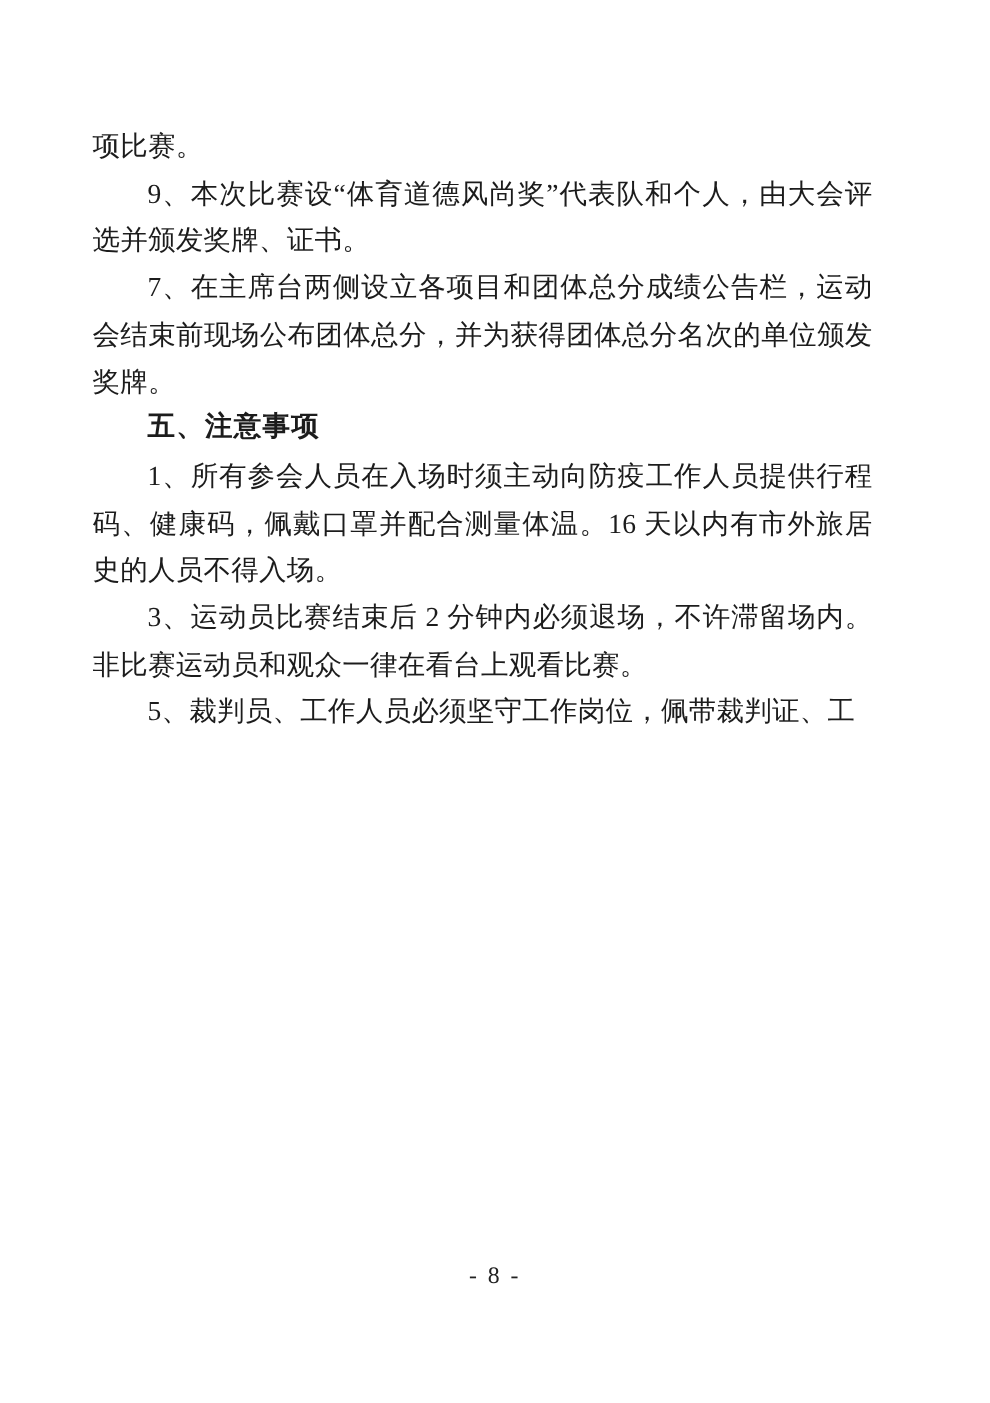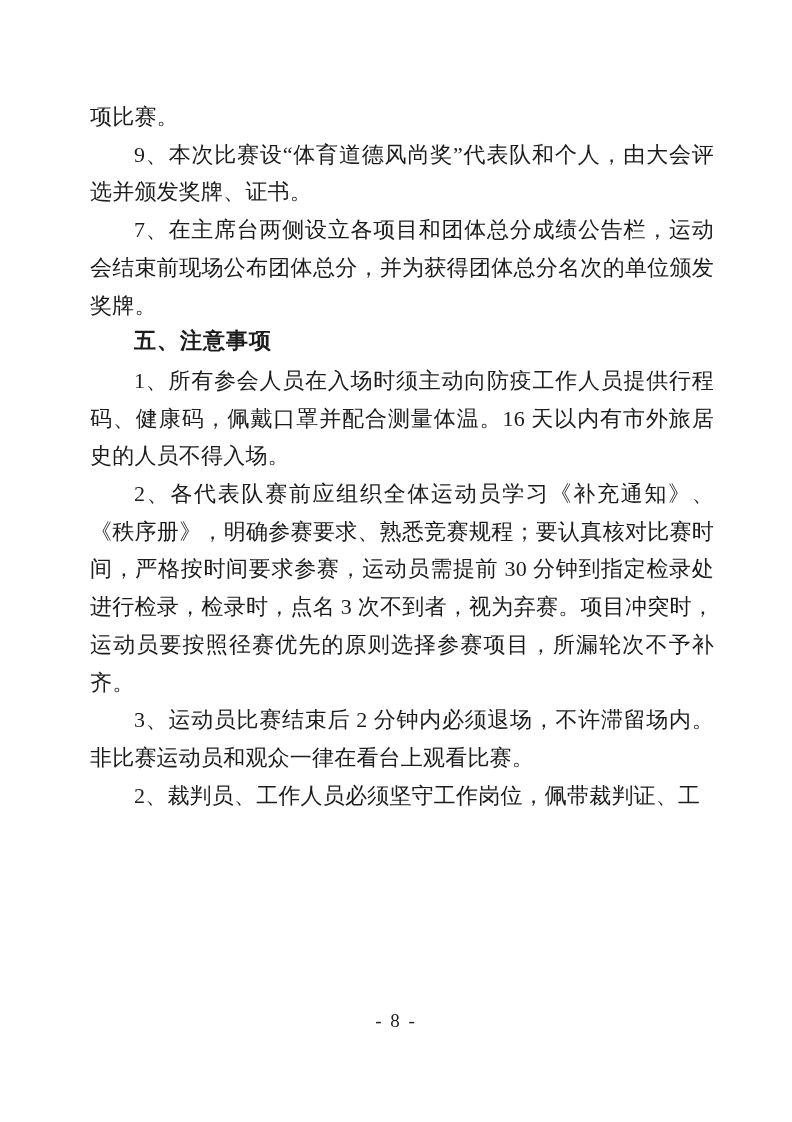--- a/index.html
+++ b/index.html
@@ -11,21 +11,21 @@
     position: relative;
     width: 792px;
     height: 1122px;
     background: #ffffff;
     overflow: hidden;
     font-family: "Liberation Serif", serif;
     color: #1c1c1c;
   }
   .content {
     position: absolute;
-    left: 90px;
+    left: 74px;
     top: 98px;
     width: 624px;
   }
   .para {
     margin: 0;
     font-size: 22px;
     line-height: 37.7px;
     text-indent: 2em;
     text-align: justify;
     text-justify: inter-character;
@@ -56,18 +56,17 @@
 </head>
 <body>
 
 <div class="page">
   <main class="content" id="paragraphs">
       <p class="para continuation">项比赛。</p>
       <p class="para body">9、本次比赛设“体育道德风尚奖”代表队和个人，由大会评选并颁发奖牌、证书。</p>
       <p class="para body">7、在主席台两侧设立各项目和团体总分成绩公告栏，运动会结束前现场公布团体总分，并为获得团体总分名次的单位颁发奖牌。</p>
       <p class="para heading">五、注意事项</p>
       <p class="para body">1、所有参会人员在入场时须主动向防疫工作人员提供行程码、健康码，佩戴口罩并配合测量体温。16 天以内有市外旅居史的人员不得入场。</p>
-      <p class="para body">2、各代表队赛前应组织全体运动员学习《补充通知》、《秩序册》，明确参赛要求、熟悉竞赛规程；要认真核对比赛时间，严格按时间要求参赛，运动员需提前 30 分钟到指定检录处进行检录，检录时，点名 3 次不到者，视为弃赛。项目冲突时，运动员要按照径赛优先的原则选择参赛项目，所漏轮次不予补齐。</p>
       <p class="para body">3、运动员比赛结束后 2 分钟内必须退场，不许滞留场内。非比赛运动员和观众一律在看台上观看比赛。</p>
-      <p class="para body">2、裁判员、工作人员必须坚守工作岗位，佩带裁判证、工</p>
+      <p class="para body">5、裁判员、工作人员必须坚守工作岗位，佩带裁判证、工</p>
     </main>
   <div class="footer">- 8 -</div>
 </div>
 
 </body></html>

